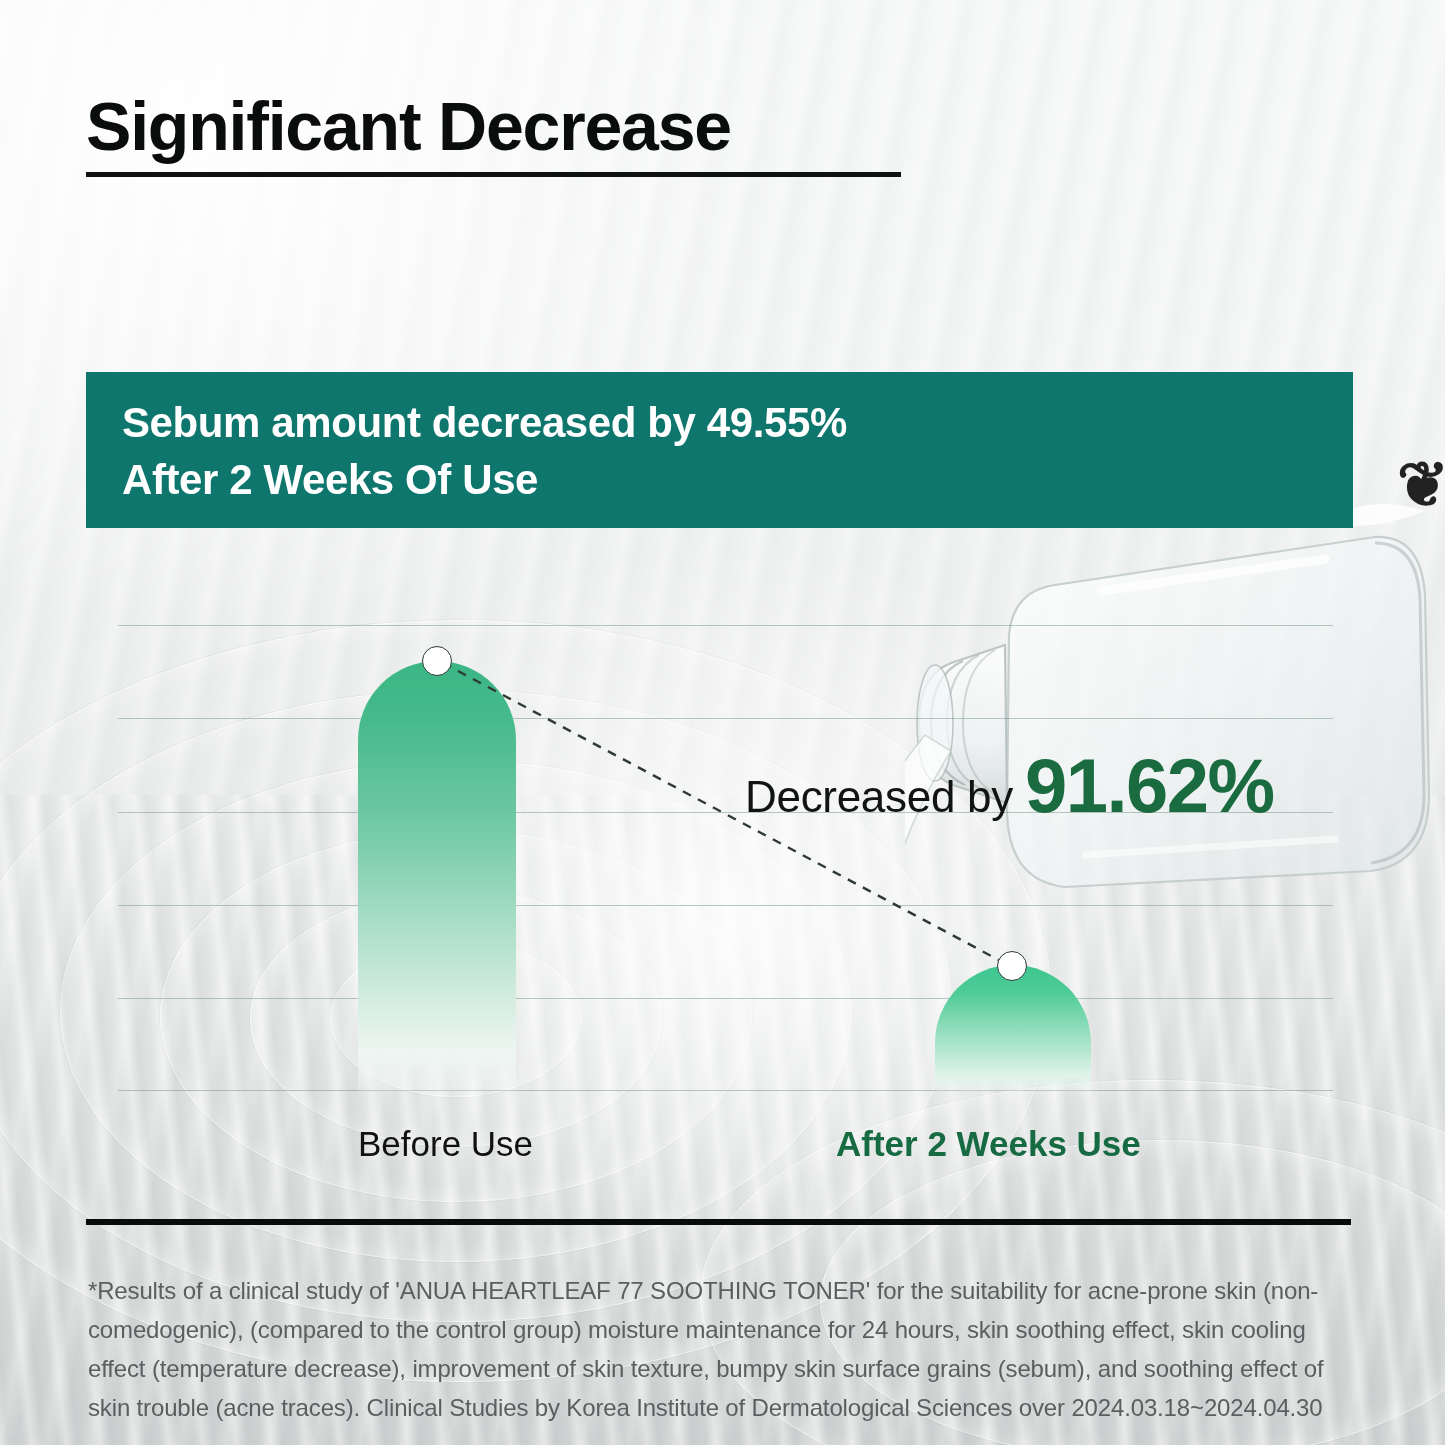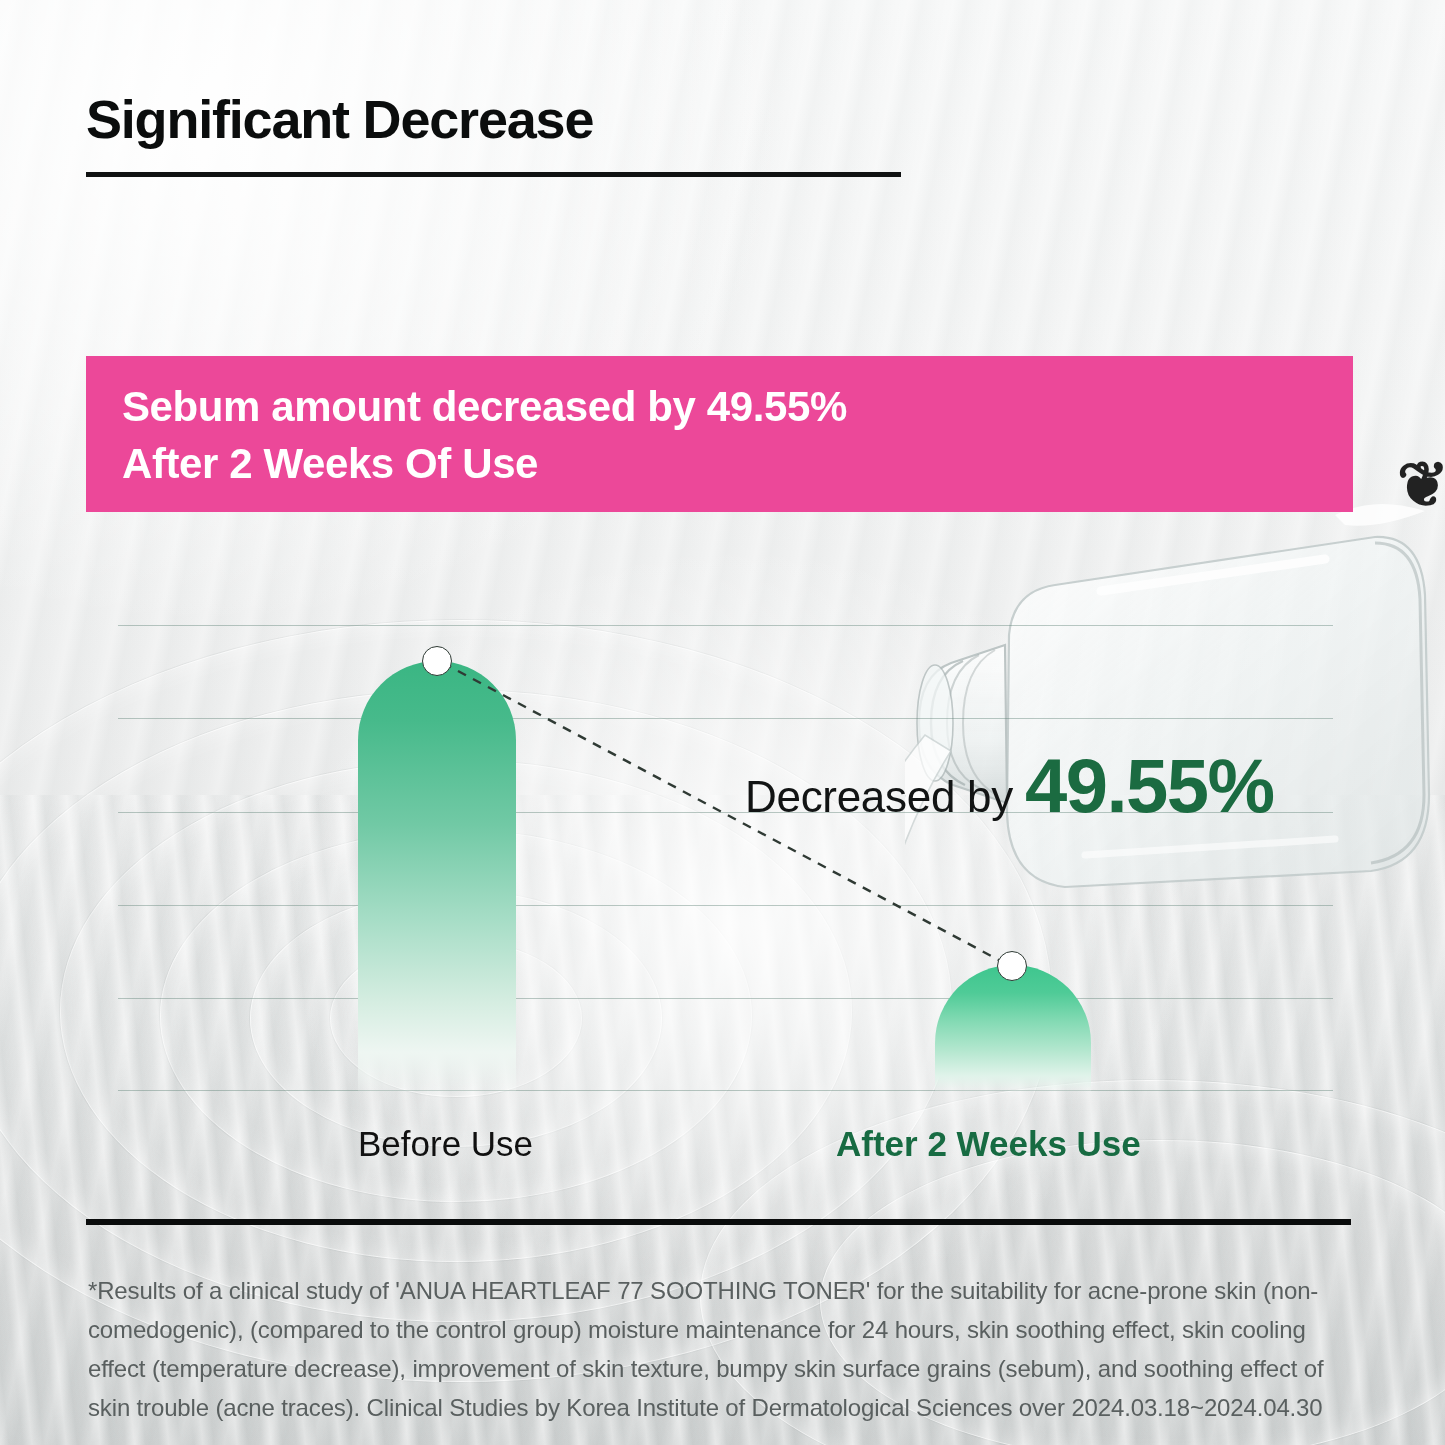--- a/index.html
+++ b/index.html
@@ -62,36 +62,36 @@
     background:radial-gradient(ellipse at 50% 50%,rgba(255,255,255,.85),rgba(255,255,255,0) 72%);
     pointer-events:none;
   }
 
   
   .bottle-wrap{position:absolute;left:905px;top:495px;width:540px;height:470px;pointer-events:none;}
 
   
   .title{
     position:absolute;left:86px;top:92px;
-    font-size:54px;line-height:1.0;font-weight:700;color:#0b0d0d;
+    font-size:68px;line-height:1.0;font-weight:700;color:#0b0d0d;
     letter-spacing:-1.2px;white-space:nowrap;
   }
   .title-underline{
     position:absolute;left:86px;top:172px;width:815px;height:5px;background:#101212;
   }
   .title2{
     position:absolute;left:86px;top:196px;
     font-size:74px;line-height:1.0;font-weight:700;color:#0b0d0d;
     letter-spacing:-1.2px;white-space:nowrap;
   }
 
   
   .banner{
-    position:absolute;left:86px;top:356px;width:1267px;height:156px;
-    background:#ec4899;
+    position:absolute;left:86px;top:372px;width:1267px;height:156px;
+    background:#0f766e;
   }
   .banner-l1{
     position:absolute;left:36px;top:27px;
     color:#fff;font-size:42px;font-weight:700;letter-spacing:-0.4px;white-space:nowrap;
   }
   .banner-l2{
     position:absolute;left:36px;top:84px;
     color:#fff;font-size:42px;font-weight:700;letter-spacing:-0.4px;white-space:nowrap;
   }
 
@@ -228,19 +228,19 @@
 
     <div class="marker" style="left:304px;top:46px;"></div>
     <div class="marker" style="left:879px;top:351px;"></div>
   </div>
 
   <div class="xlabel xlabel-before" style="left:330px;top:1124px;">Before Use</div>
   <div class="xlabel xlabel-after" style="left:836px;top:1124px;font-weight:bold;">After 2 Weeks Use</div>
 
   <div class="callout">
     <span class="callout-text">Decreased by</span>
-    <span class="callout-value">49.55%</span>
+    <span class="callout-value">91.62%</span>
   </div>
 
   <div class="divider"></div>
   <div class="footnote">*Results of a clinical study of 'ANUA HEARTLEAF 77 SOOTHING TONER' for the suitability for acne-prone skin (non-comedogenic), (compared to the control group) moisture maintenance for 24 hours, skin soothing effect, skin cooling effect (temperature decrease), improvement of skin texture, bumpy skin surface grains (sebum), and soothing effect of skin trouble (acne traces). Clinical Studies by Korea Institute of Dermatological Sciences over 2024.03.18~2024.04.30</div>
 
 </div>
 
 </body></html>

